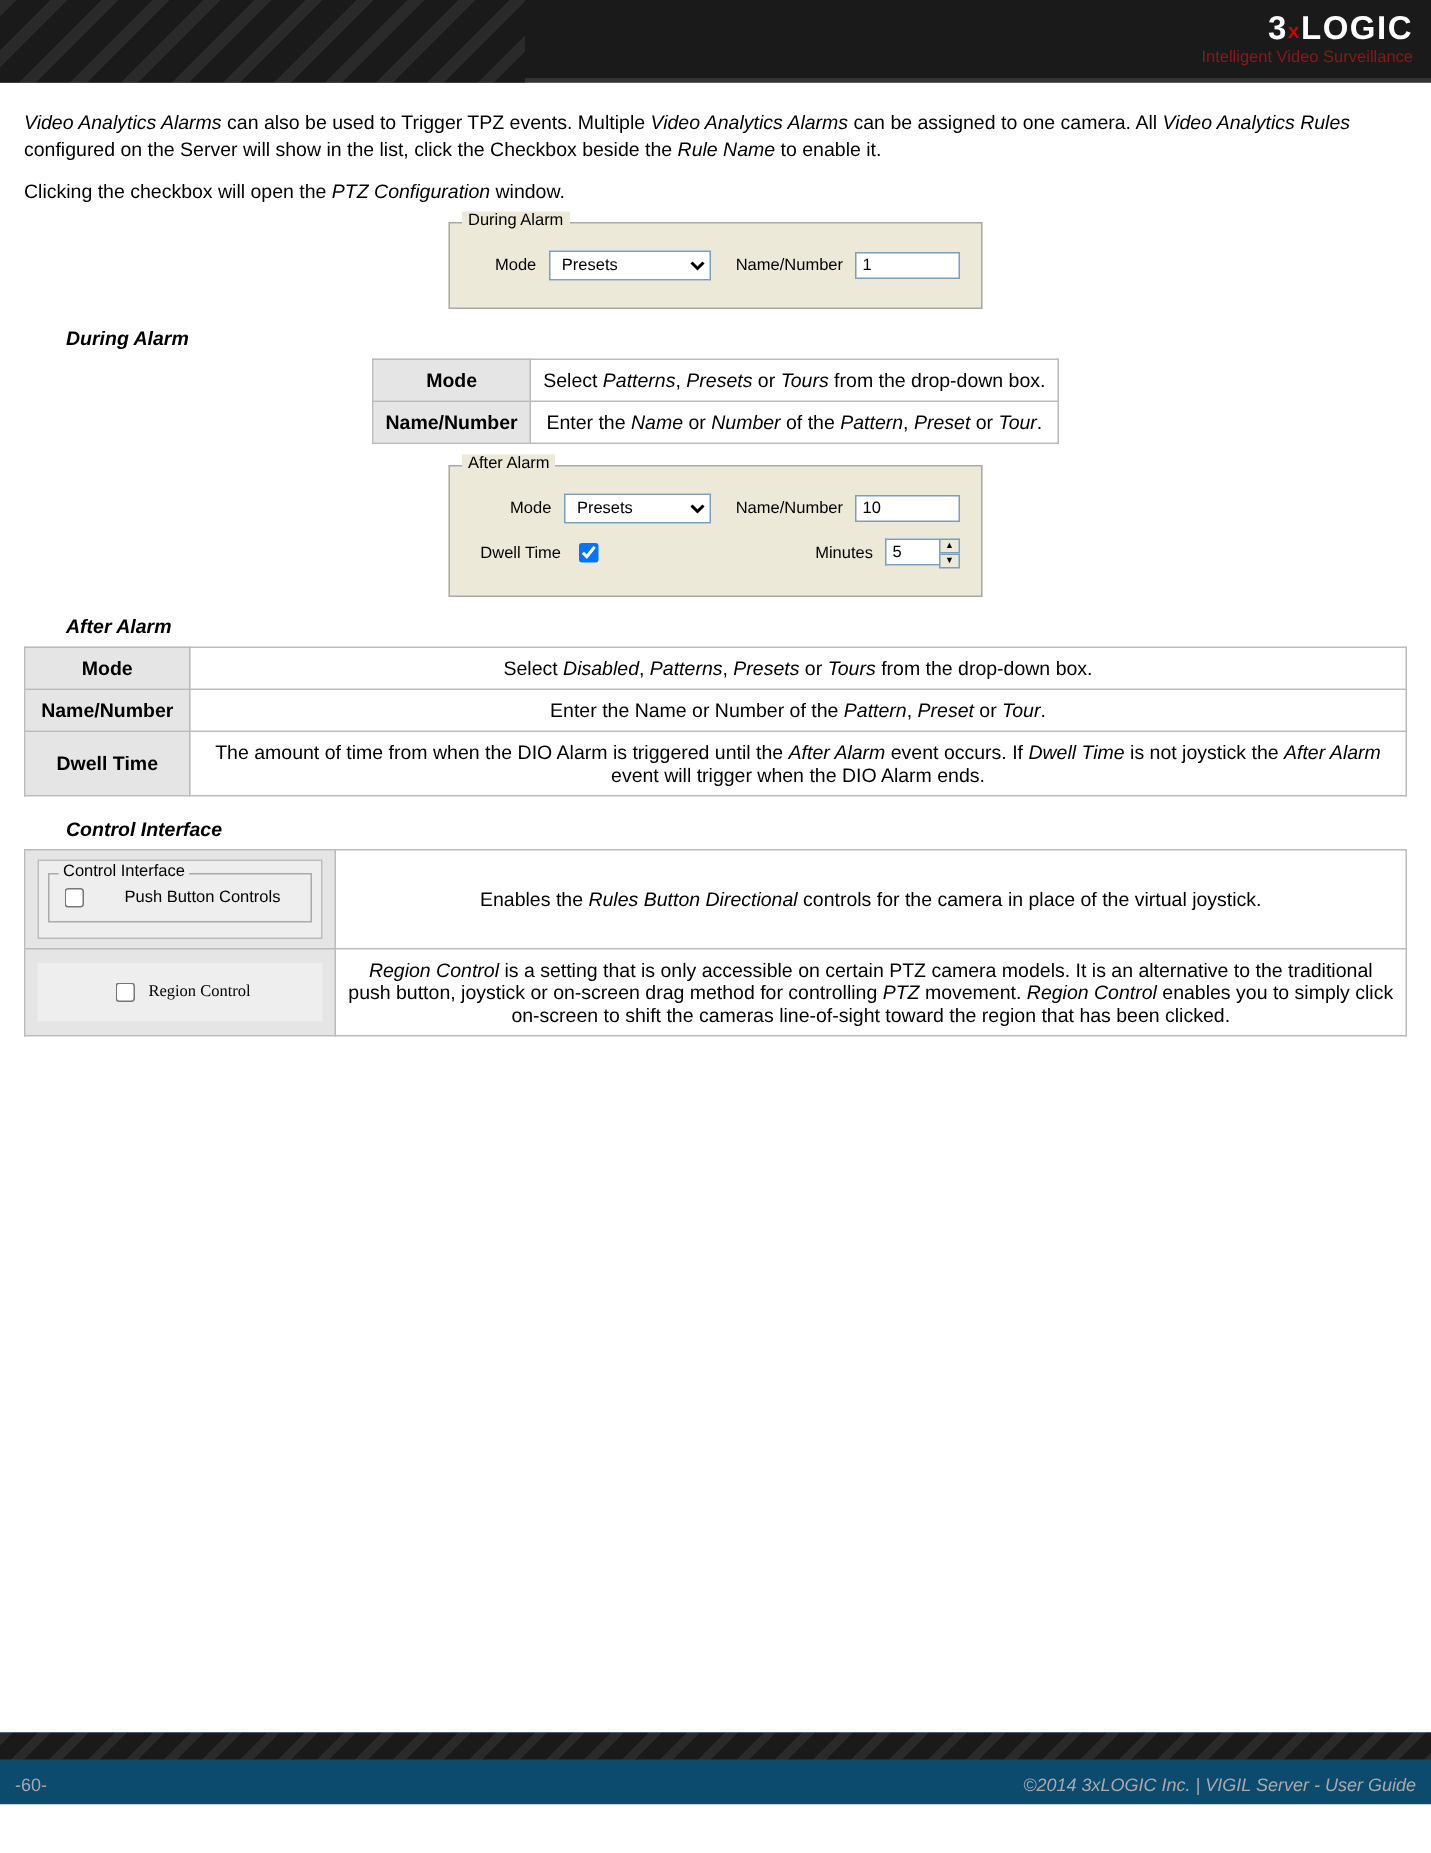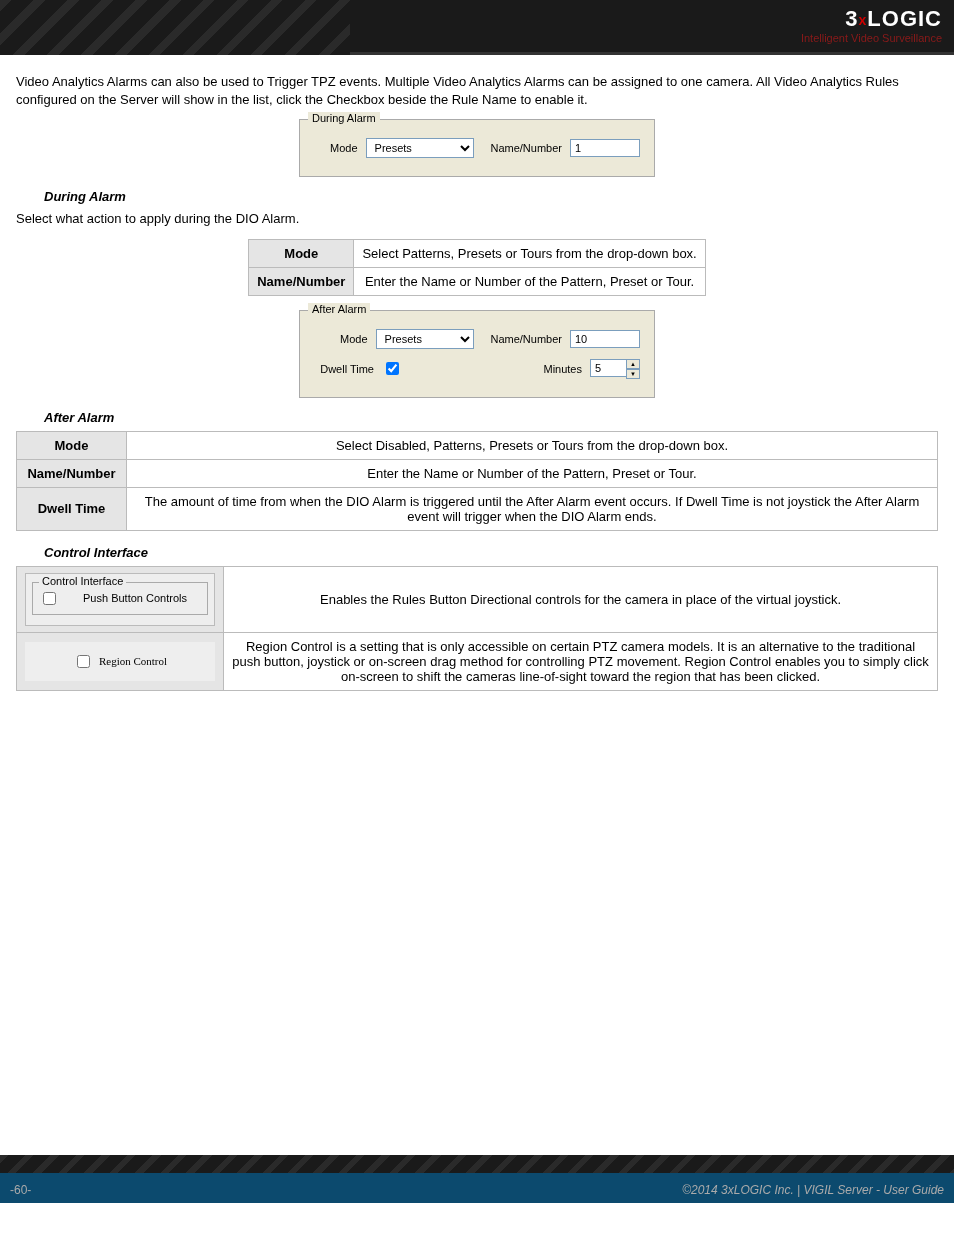--- a/index.html
+++ b/index.html
@@ -40,21 +40,21 @@
   .logo-main .x { color: #c00; font-size: 14px; vertical-align: middle; }
   .logo-sub {
     color: #8a1a1a;
     font-size: 11px;
   }
   .content {
     padding: 14px 16px 20px 16px;
     min-height: 1100px;
   }
   p { margin: 4px 0 10px 0; line-height: 1.4; }
-  .em { }
+  .em { font-style: italic; }
   .section-heading {
     font-weight: bold;
     font-style: italic;
     margin: 8px 0 6px 28px;
     font-size: 13px;
   }
   
   .win-fieldset {
     border: 1px solid #aaa;
     background: #ece9d8;
@@ -194,37 +194,39 @@
       <span>3</span><span class="x">x</span><span>LOGIC</span>
     </div>
     <div class="logo-sub">Intelligent Video Surveillance</div>
   </div>
 </div>
 
 <div class="content">
 
   <p>
     <span class="em">Video Analytics Alarms</span><span> can also be used to Trigger TPZ events.  Multiple </span><span class="em">Video Analytics Alarms</span><span> can be assigned to one camera.  All </span><span class="em">Video Analytics Rules</span><span> configured on the Server will show in the list, click the Checkbox beside the </span><span class="em">Rule Name</span><span> to enable it.</span>
+  </p>
+  <p>
+    <span>Clicking the checkbox will open the </span><span class="em">PTZ Configuration</span><span> window.</span>
   </p>
 
   <div class="win-fieldset during-fs">
     <span class="legend">During Alarm</span>
     <div class="win-row">
       <span class="win-label" style="width:44px;text-align:right;">Mode</span>
       <select class="win-select">
         <option>Presets</option>
       </select>
       <span class="spacer-flex"></span>
       <span class="win-label">Name/Number</span>
       <input class="win-input" value="1" style="">
     </div>
   </div>
 
   <div class="section-heading">During Alarm</div>
-  <p>Select what action to apply during the DIO Alarm.</p>
 
   <table class="desc centered">
     <tbody>
         <tr>
       <th>Mode</th>
       <td>
         <span>Select </span><span class="em">Patterns</span><span>, </span><span class="em">Presets</span><span> or </span><span class="em">Tours</span><span> from the drop-down box.</span>
       </td>
     </tr>
     <tr>

